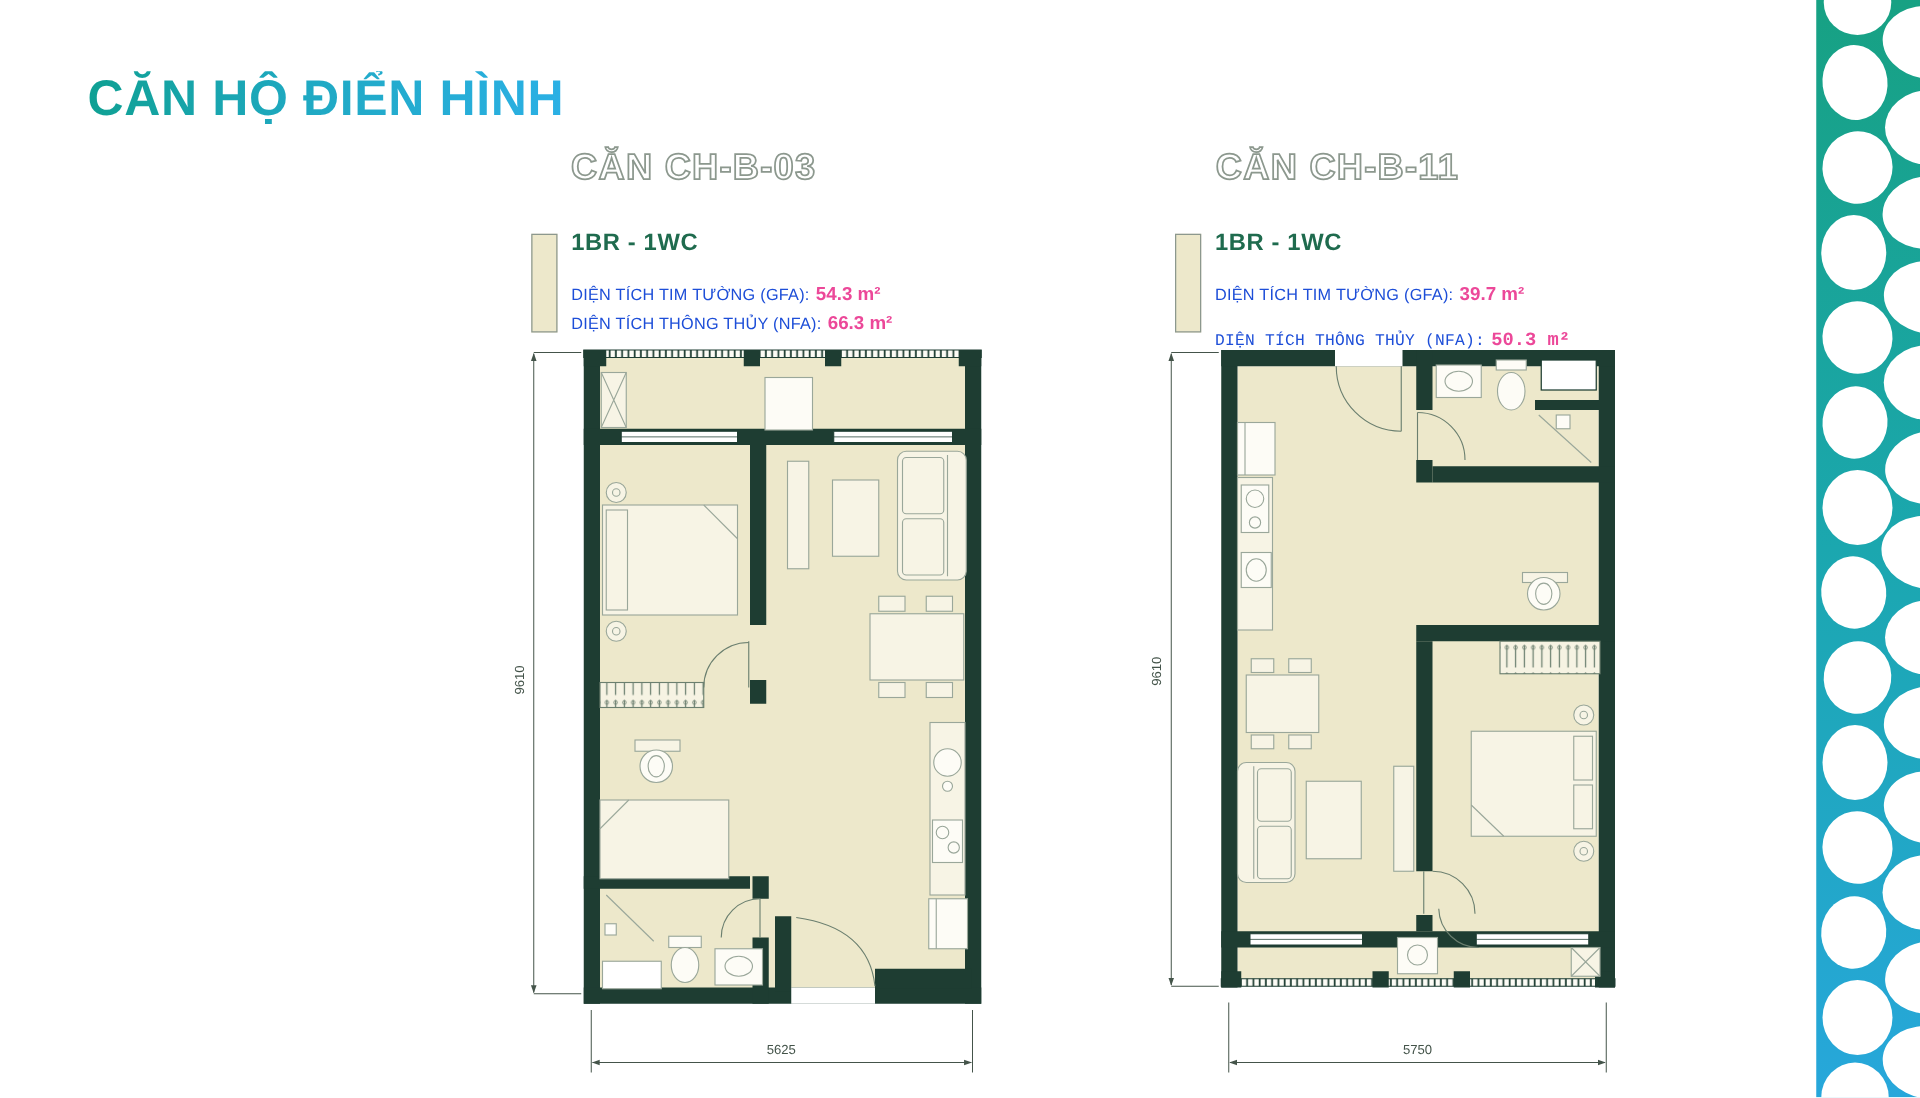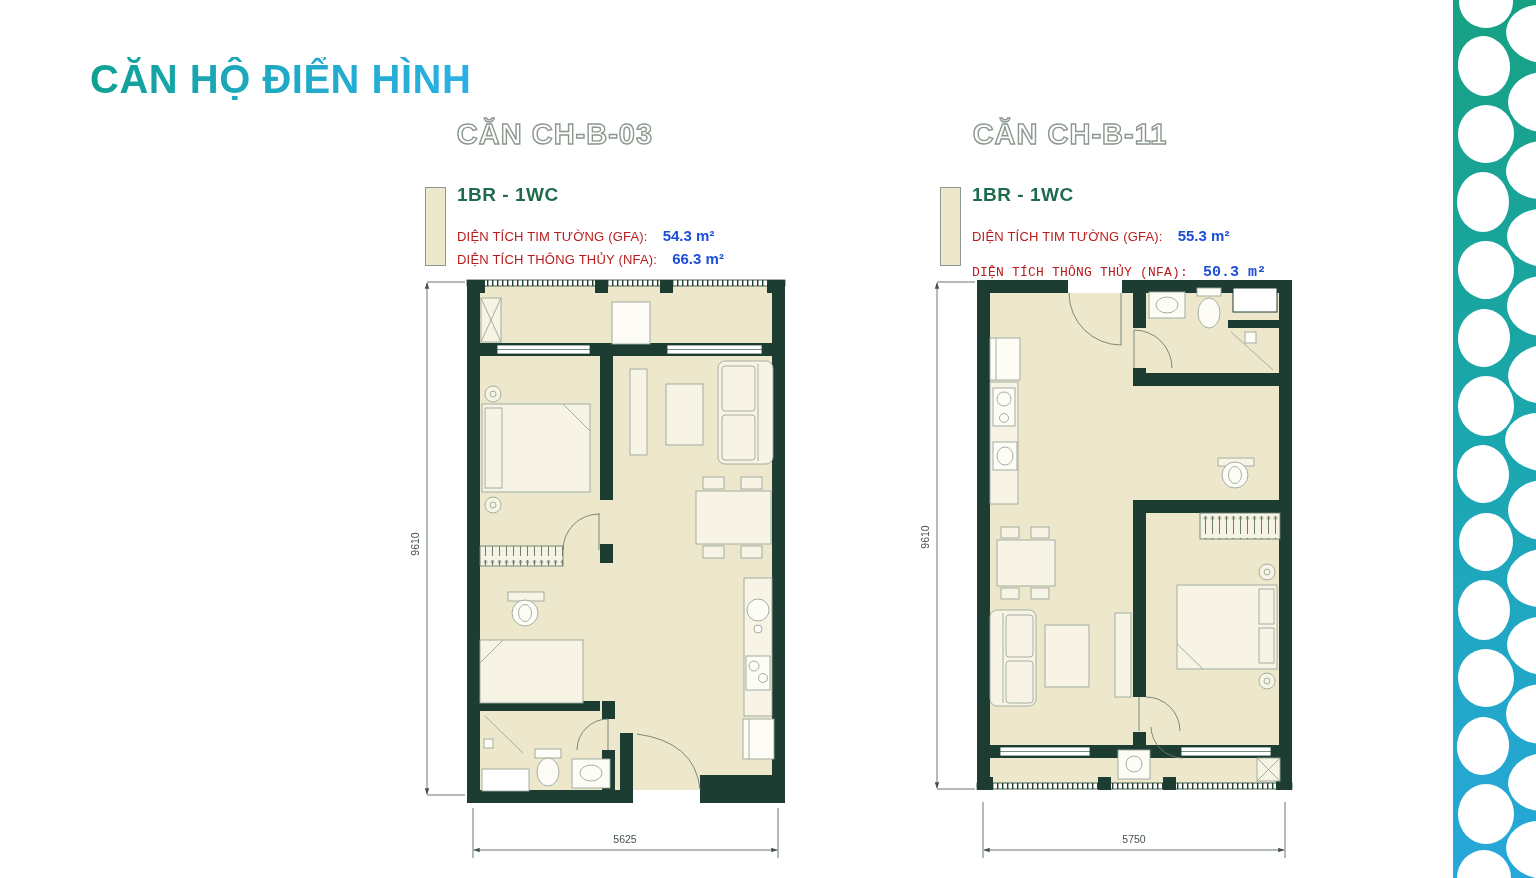--- a/index.html
+++ b/index.html
@@ -2,39 +2,39 @@
 <html><head>
 <meta charset="utf-8">
 <style>
   html,body{margin:0;padding:0;}
   body{
     width:1536px;height:878px;position:relative;overflow:hidden;
     background:#ffffff;font-family:"Liberation Sans",sans-serif;
   }
   .abs{position:absolute;}
   .page-title{
-    left:90px;top:57px;font-size:40px;font-weight:bold;letter-spacing:.5px;
+    left:70px;top:57px;font-size:40px;font-weight:bold;letter-spacing:.5px;
     background:linear-gradient(90deg,#0FA093 0%,#1FA9C2 45%,#2BB0E5 100%);
     -webkit-background-clip:text;background-clip:text;color:transparent;
     white-space:nowrap;
   }
   .unit-header{
     top:118px;width:310px;text-align:center;font-size:29px;font-weight:bold;
     letter-spacing:1px;color:#ffffff;-webkit-text-stroke:1.4px #8C988E;
     white-space:nowrap;
   }
   .swatch{
     top:187px;width:19px;height:77px;background:#EDE8CB;border:1.5px solid #8C988E;
   }
   .unit-type{
     top:184px;font-size:19px;font-weight:bold;color:#1F6B4E;letter-spacing:.5px;white-space:nowrap;
   }
   .area-line{white-space:nowrap;}
-  .area-label{font-size:13px;color:#b91c1c;letter-spacing:.2px;}
-  .area-value{font-size:15px;font-weight:bold;color:#1d4ed8;margin-left:15px;}
+  .area-label{font-size:13px;color:#1d4ed8;letter-spacing:.2px;}
+  .area-value{font-size:15px;font-weight:bold;color:#ec4899;margin-left:5px;}
   svg text{font-family:"Liberation Sans",sans-serif;}
   .dim-text{font-size:10.5px;fill:#44544A;}
 </style>
 </head>
 <body>
 
 <div class="abs page-title">CĂN HỘ ĐIỂN HÌNH</div>
 
 <div class="abs unit-header" style="left:400px;">CĂN CH-B-03</div>
 <div class="abs swatch" style="left:425px;"></div>
@@ -43,21 +43,21 @@
   <span class="area-label">DIỆN TÍCH TIM TƯỜNG (GFA):</span><span class="area-value">54.3 m²</span>
 </div>
 <div class="abs area-line" style="left:457px;top:250px;">
   <span class="area-label">DIỆN TÍCH THÔNG THỦY (NFA):</span><span class="area-value">66.3 m²</span>
 </div>
 
 <div class="abs unit-header" style="left:915px;">CĂN CH-B-11</div>
 <div class="abs swatch" style="left:940px;"></div>
 <div class="abs unit-type" style="left:972px;">1BR - 1WC</div>
 <div class="abs area-line" style="left:972px;top:227px;">
-  <span class="area-label">DIỆN TÍCH TIM TƯỜNG (GFA):</span><span class="area-value">55.3 m²</span>
+  <span class="area-label">DIỆN TÍCH TIM TƯỜNG (GFA):</span><span class="area-value">39.7 m²</span>
 </div>
 <div class="abs area-line" style="left:972px;top:263px;font-family:Liberation Mono, monospace;">
   <span class="area-label">DIỆN TÍCH THÔNG THỦY (NFA):</span><span class="area-value">50.3 m²</span>
 </div>
 
 <svg class="abs" style="left:405px;top:272px;" width="400" height="600" viewBox="0 0 400 600">
   <defs>
     <pattern id="rail" width="5" height="7" patternUnits="userSpaceOnUse">
       <rect width="5" height="7" fill="#FDFCF6"></rect>
       <rect x="2" width="1.4" height="7" fill="#1E3D32"></rect>

